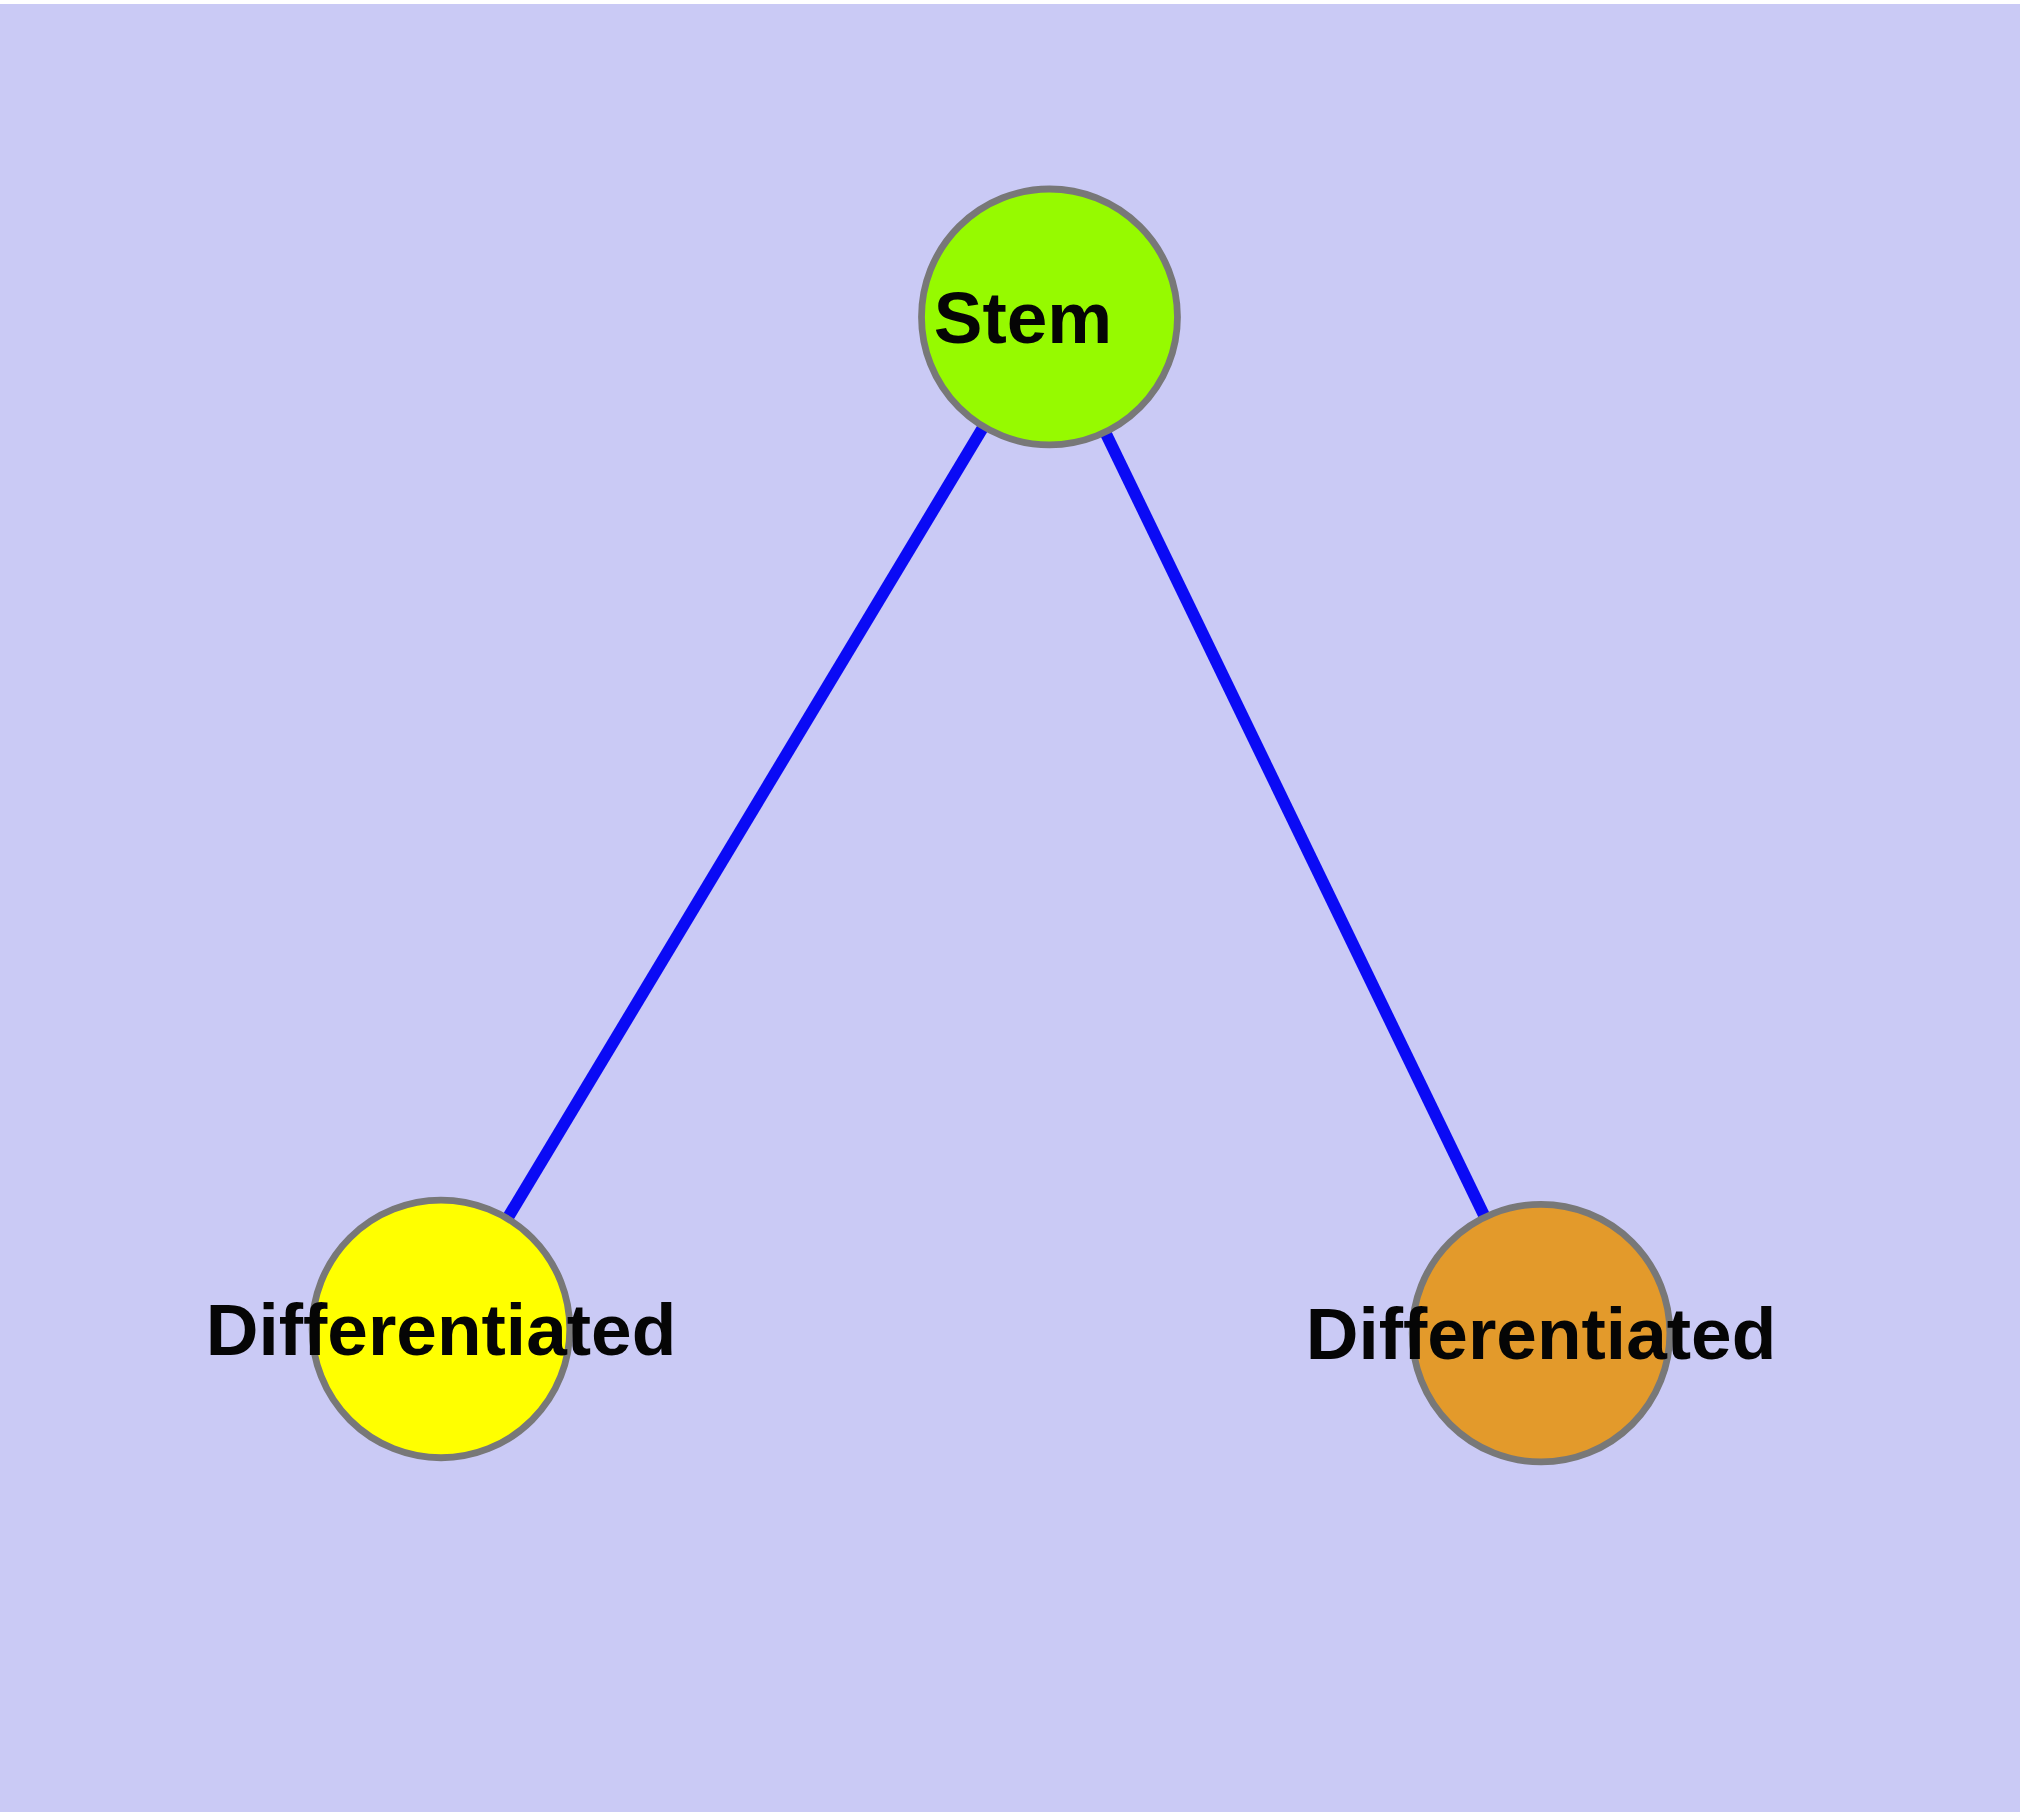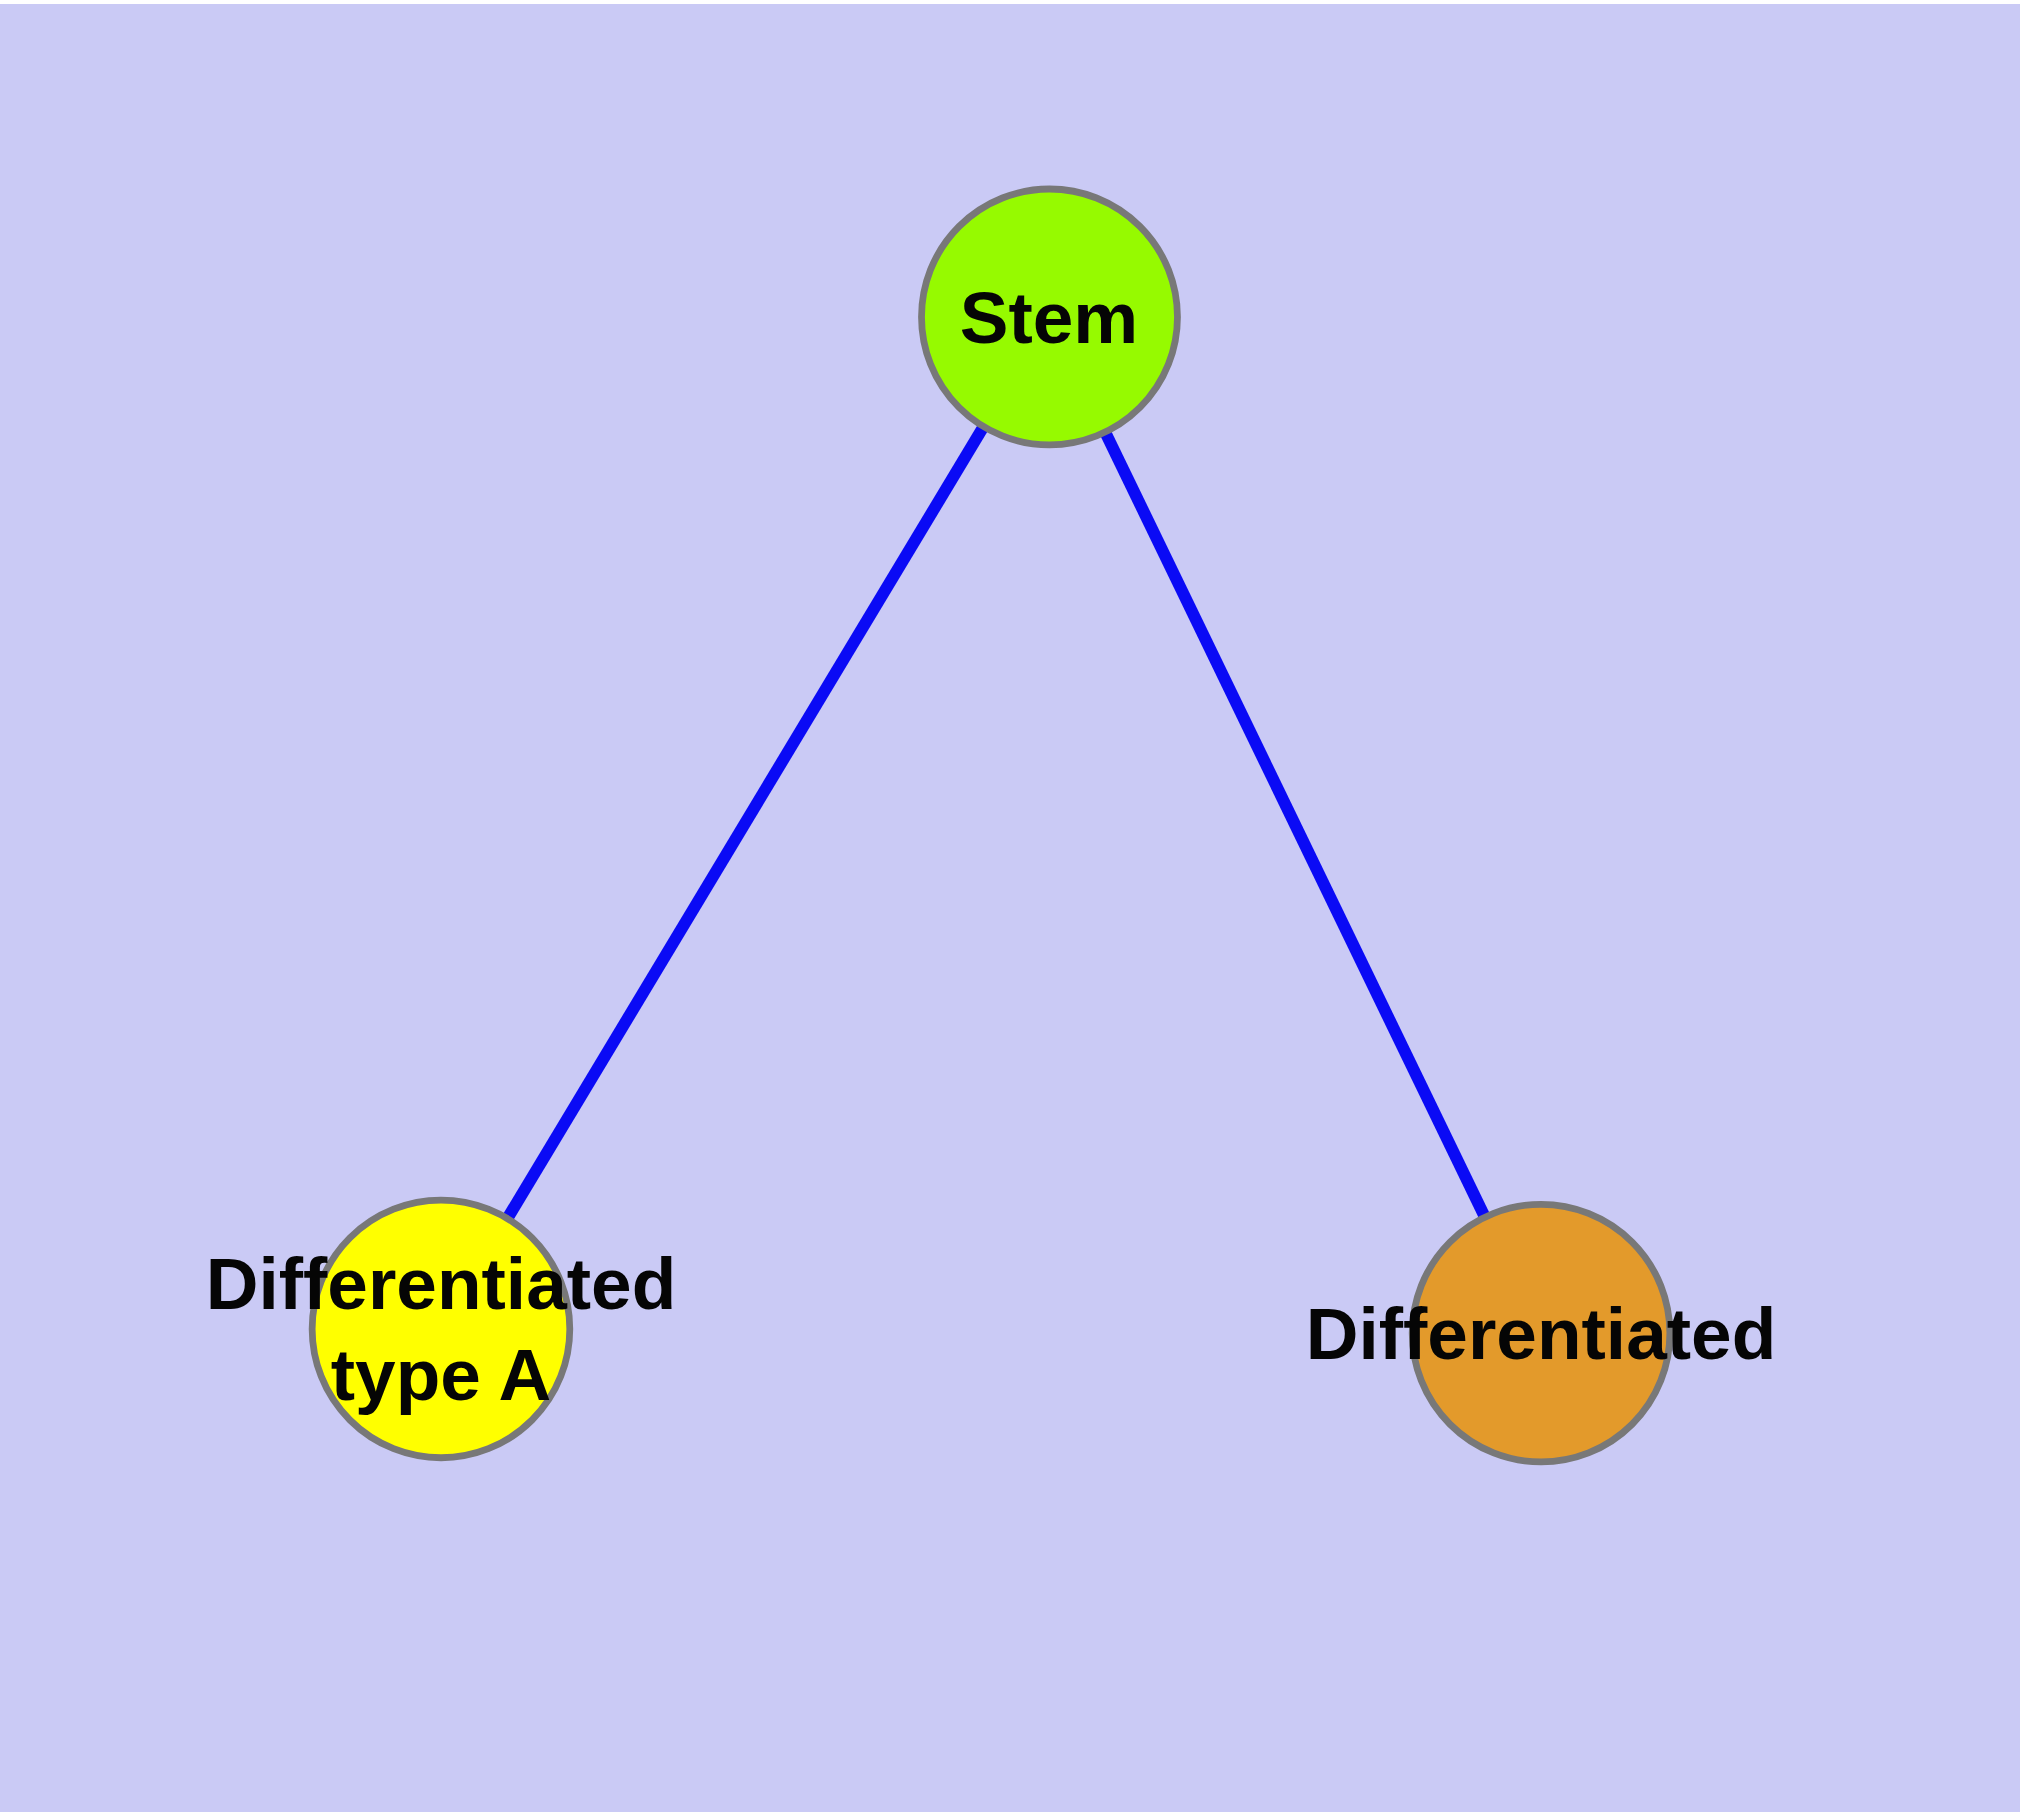--- a/index.html
+++ b/index.html
@@ -51,26 +51,25 @@
   <div class="top-strip" style="background: rgb(255, 255, 255);"></div>
 
   <svg class="graph" xmlns="http://www.w3.org/2000/svg" viewBox="0 0 2384 2138" width="2021" height="1812">
     <line x1="1238" y1="374" x2="520" y2="1568" stroke="#0A0AF5" stroke-width="14"></line>
     <line x1="1238" y1="374" x2="1818" y2="1573" stroke="#0A0AF5" stroke-width="14"></line>
     <circle cx="1238" cy="374" r="151" fill="#96FA00" stroke="#787878" stroke-width="8"></circle>
     <circle cx="520" cy="1568" r="152" fill="#FFFF00" stroke="#787878" stroke-width="8"></circle>
     <circle cx="1818" cy="1573" r="152" fill="#E39A2B" stroke="#787878" stroke-width="8"></circle>
   </svg>
 
-  <div class="node-label" style="left: 1049px; top: 317px; color: rgb(5, 5, 5);">
+  <div class="node-label" style="left: 1023px; top: 317px; color: rgb(5, 5, 5);">
     <span class="line">Stem</span>
   </div>
 
   <div class="node-label" style="left: 441px; top: 1329px; color: rgb(5, 5, 5);">
     <span class="line">Differentiated</span>
-    <span class="line">type A</span>
   </div>
 
   <div class="node-label" style="left: 1541px; top: 1333px; color: rgb(5, 5, 5);">
     <span class="line">Differentiated</span>
   </div>
 </div>
 
 
 </body></html>

